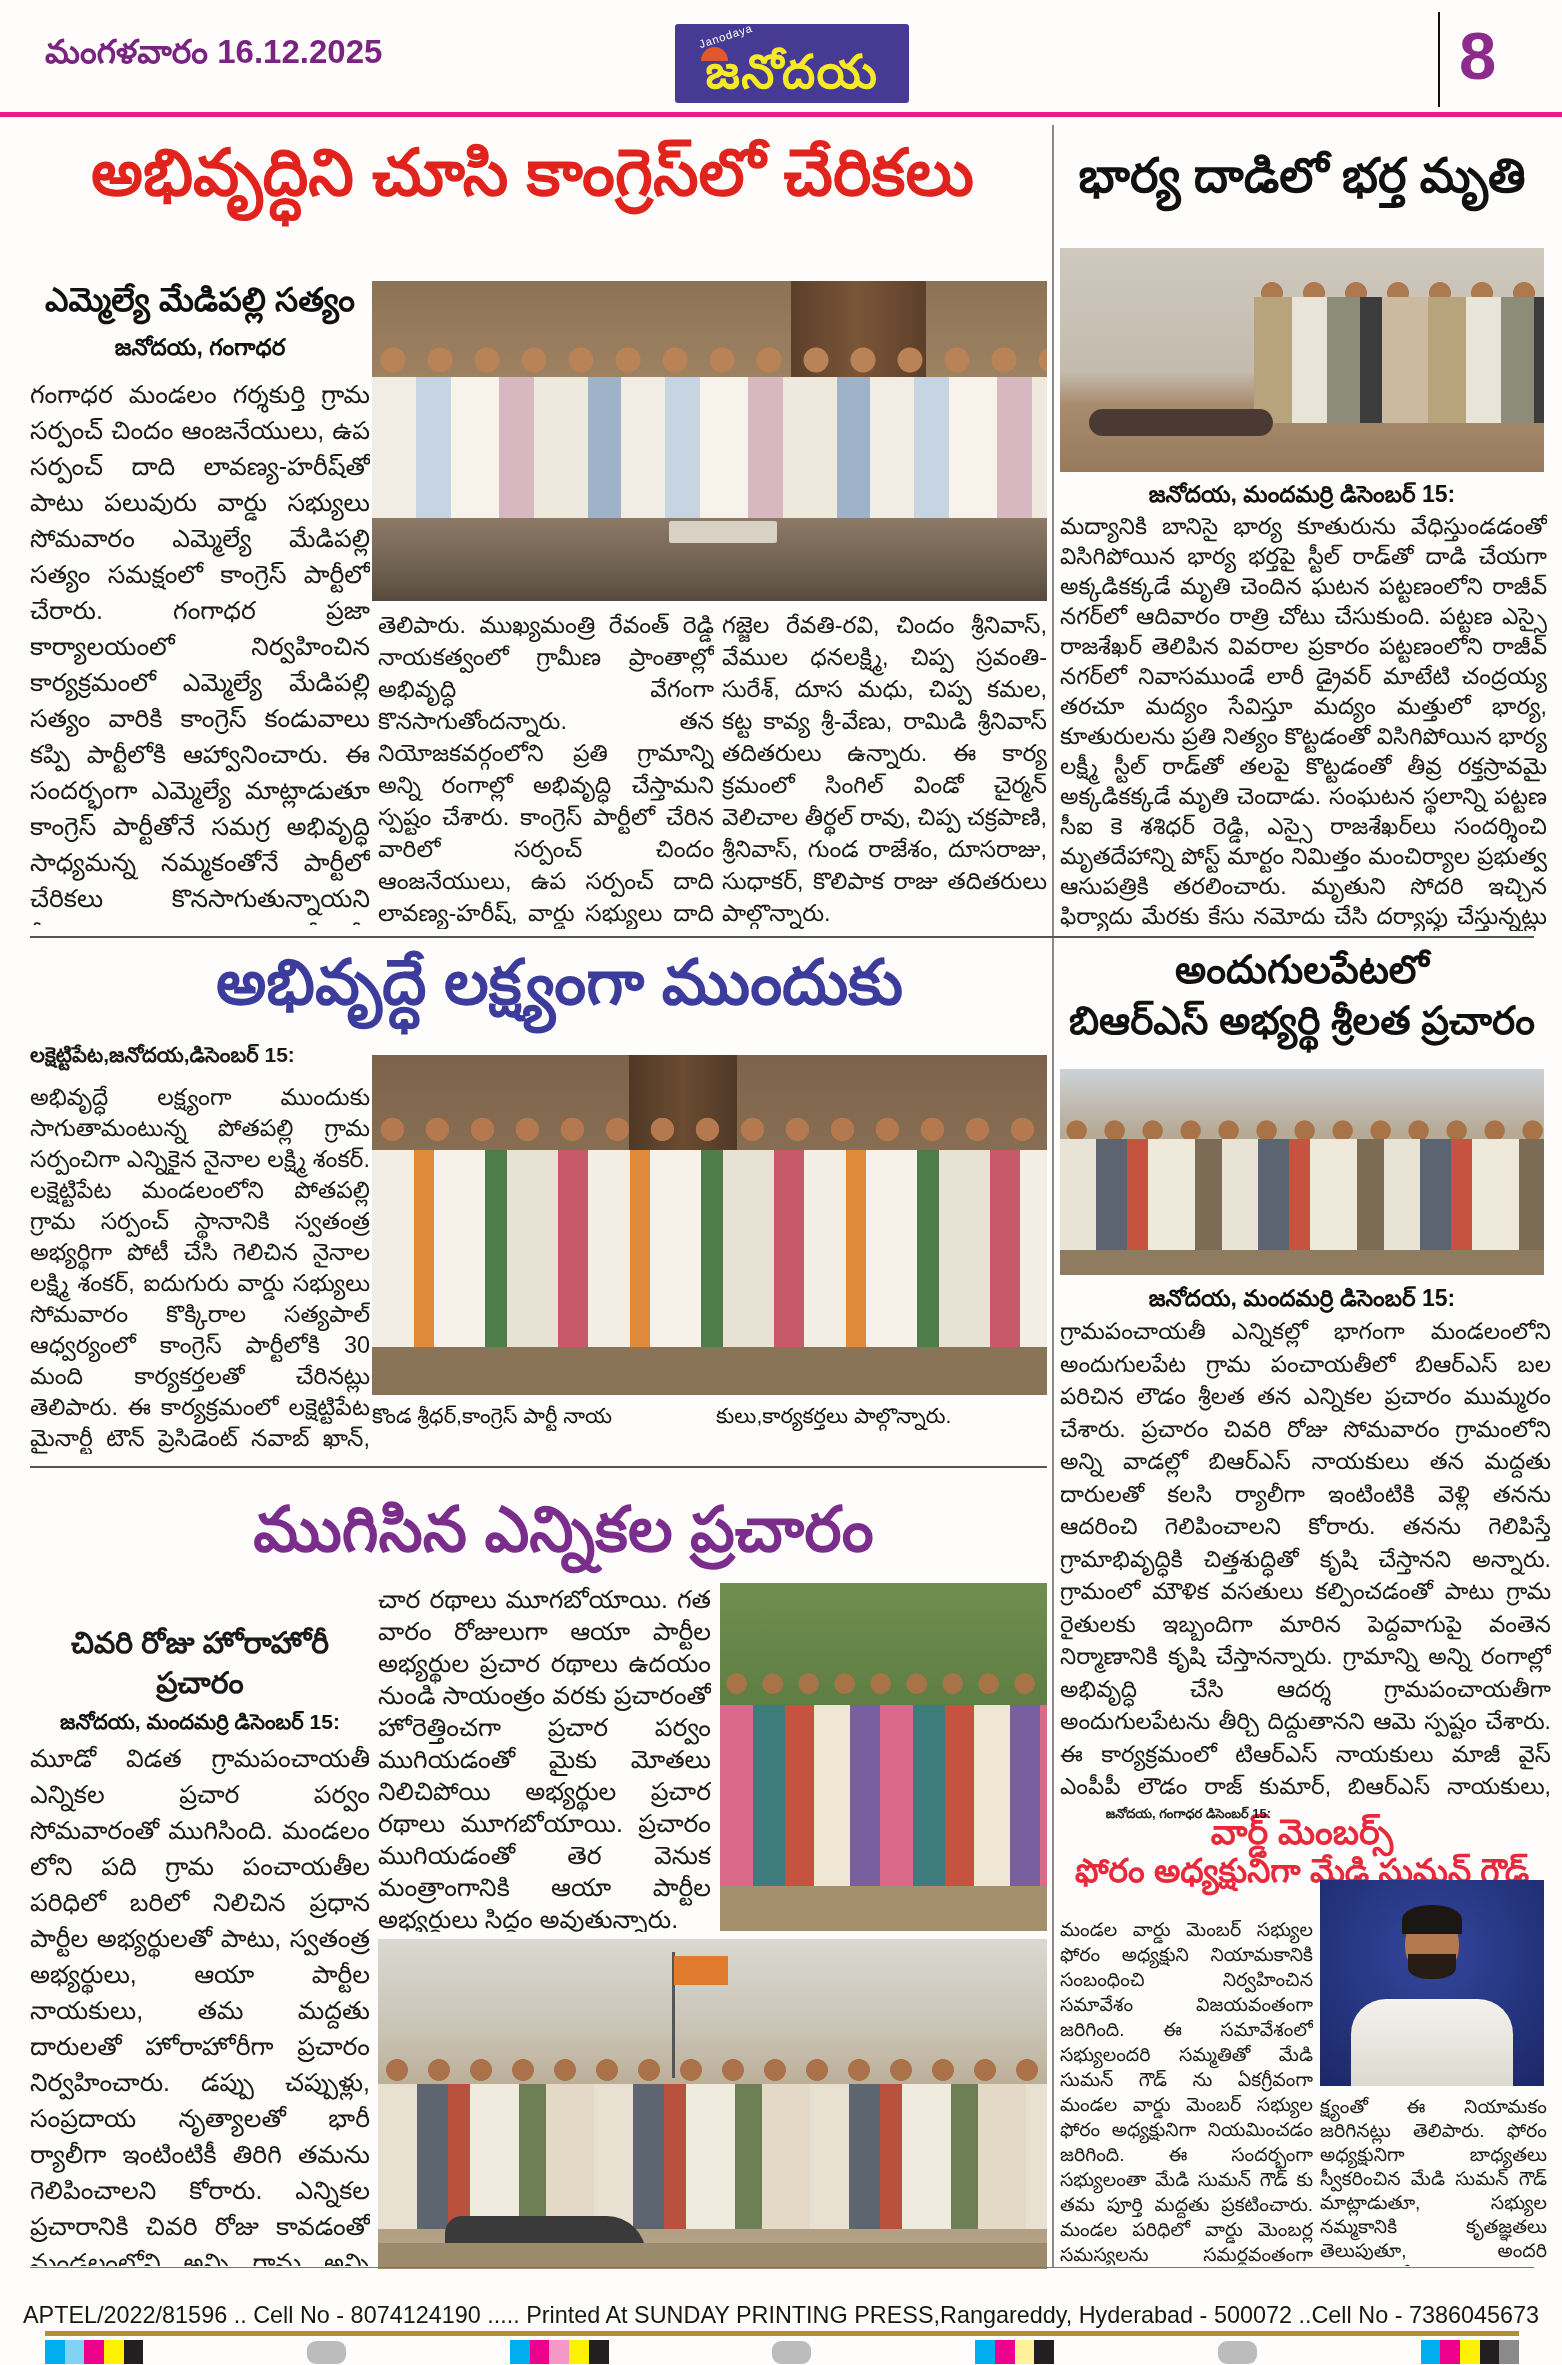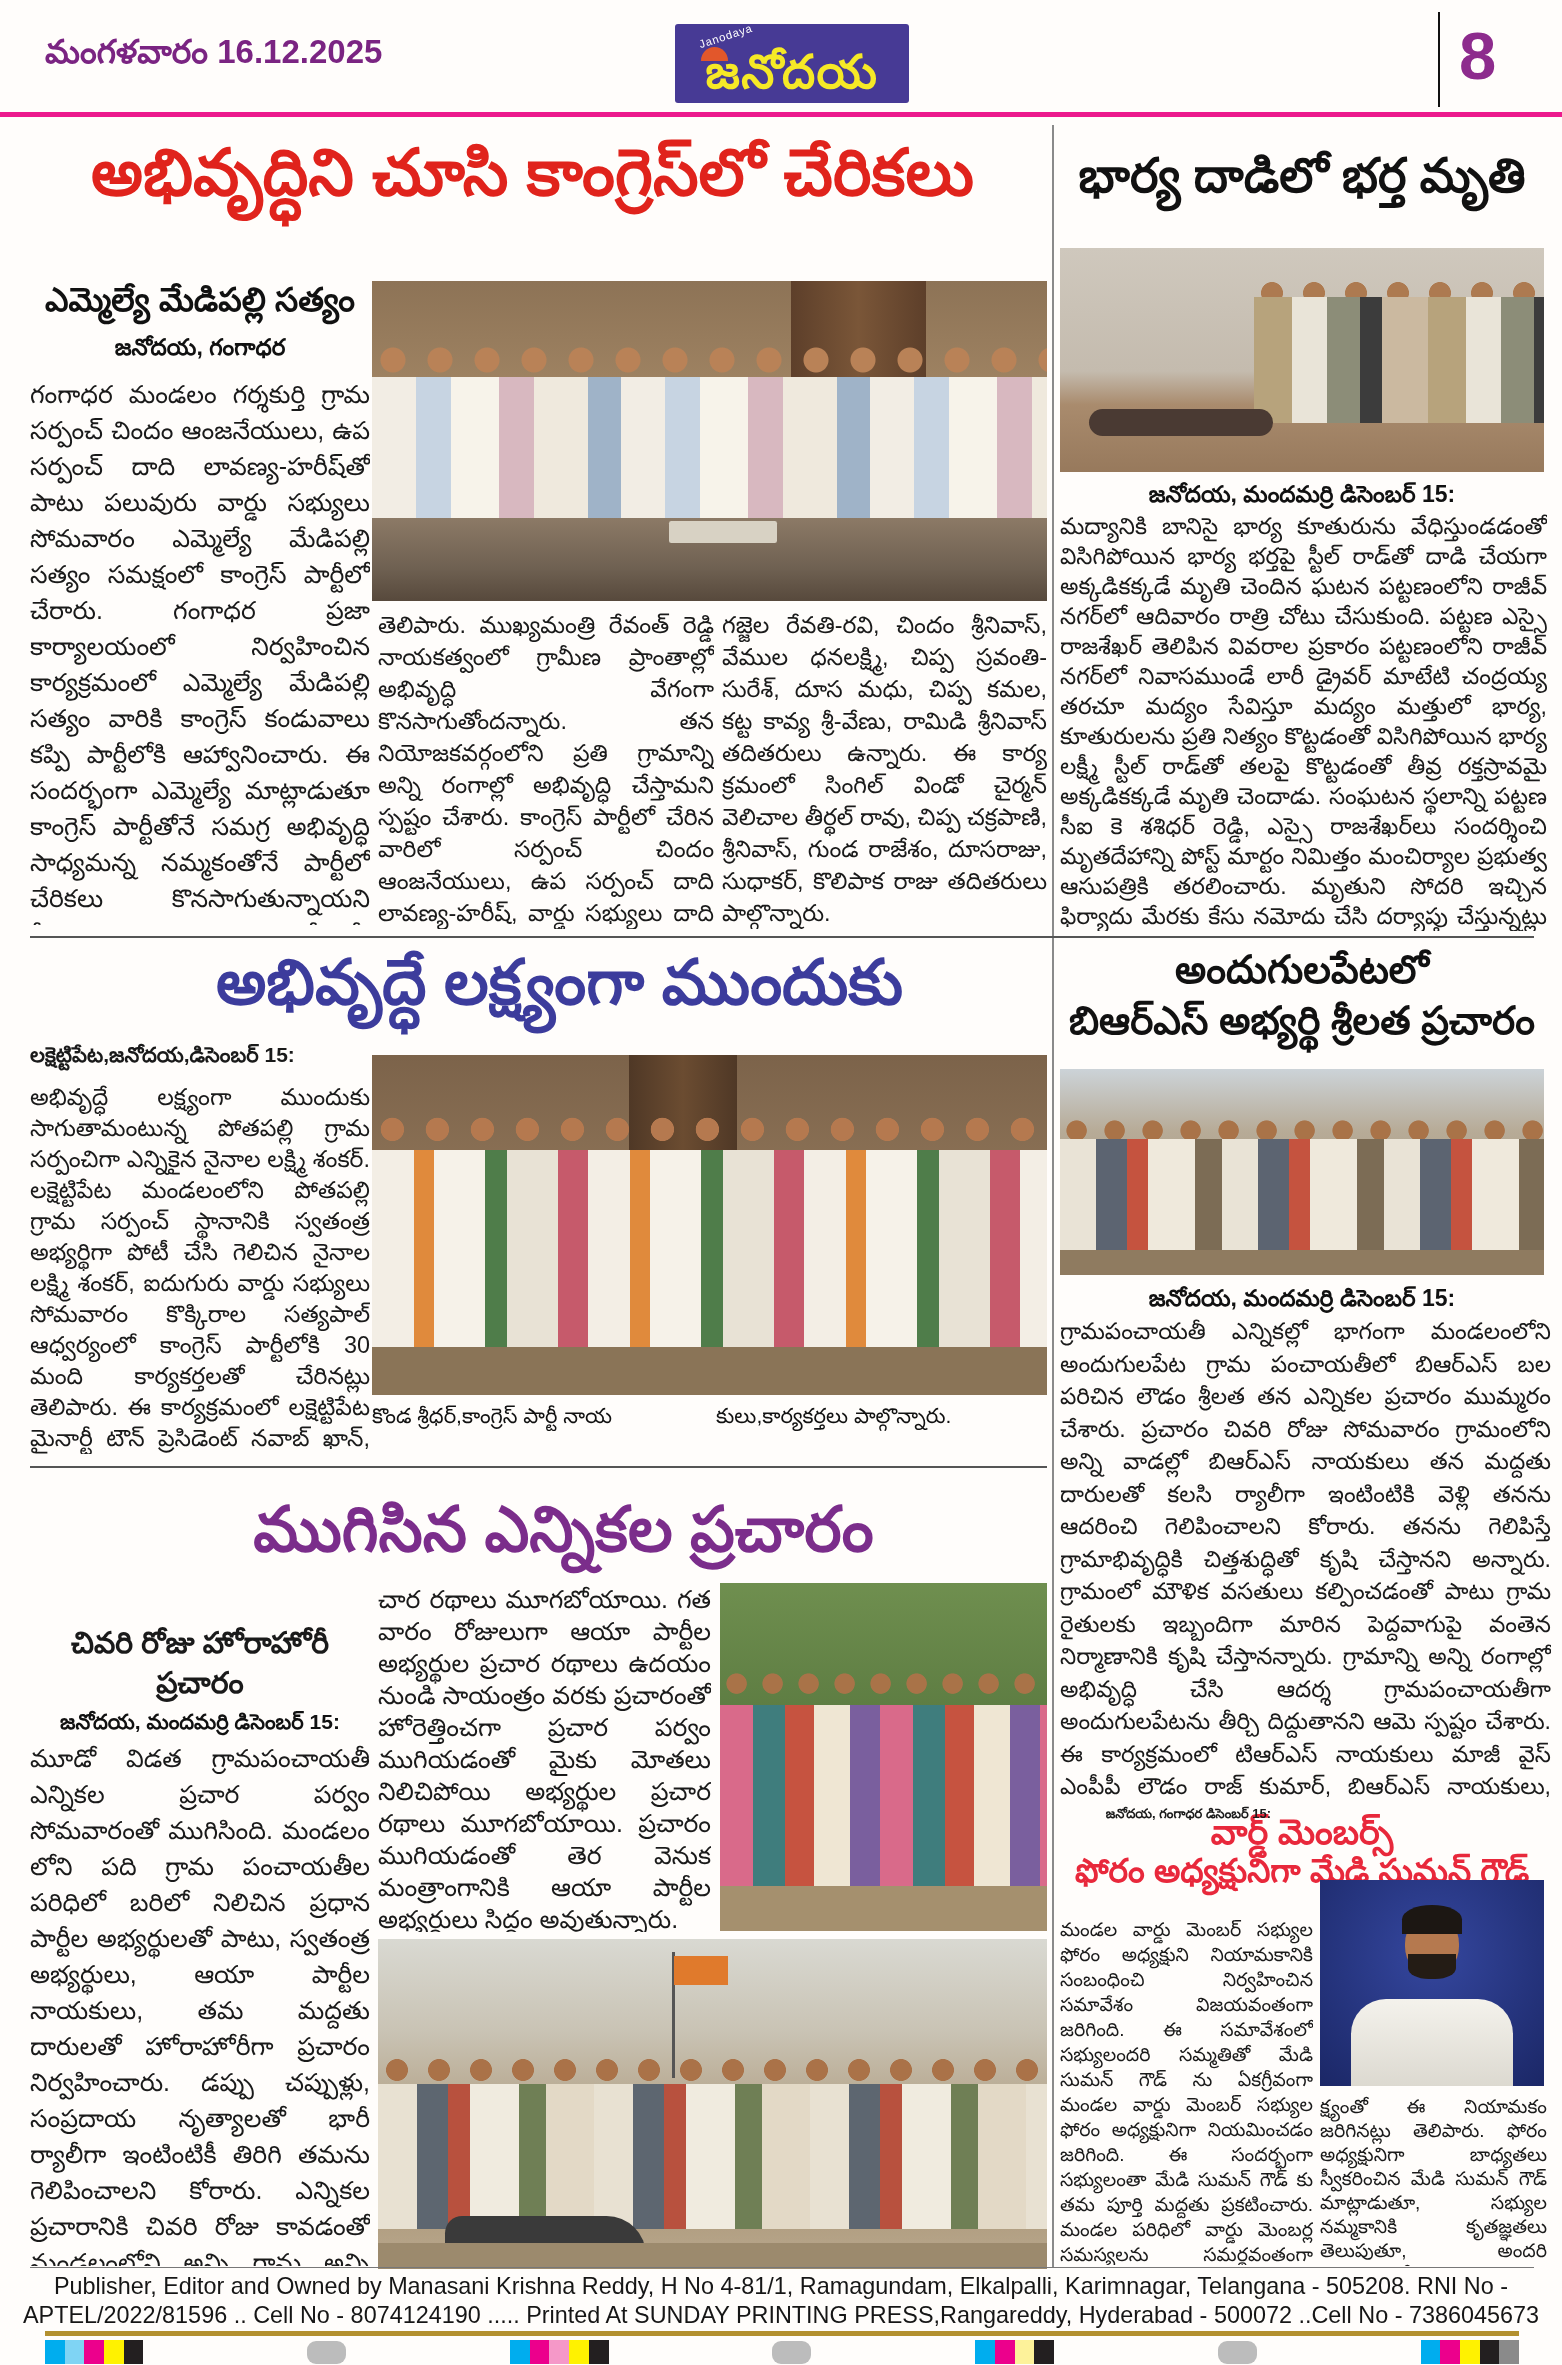--- a/index.html
+++ b/index.html
@@ -203,21 +203,20 @@
     <div class="layer p7-bg"></div>
     <div class="layer p7-shirt"></div>
     <div class="layer p7-head"></div>
     <div class="layer p7-hair"></div>
     <div class="layer p7-beard"></div>
   </div>
 
   <div class="abs jtext" style="left:1320px;top:2095px;width:227px;height:171px;font-size:19px;line-height:24px;">క్ష్యంతో ఈ నియామకం జరిగినట్లు తెలిపారు. ఫోరం అధ్యక్షునిగా బాధ్యతలు స్వీకరించిన మేడి సుమన్ గౌడ్ మాట్లాడుతూ, సభ్యుల నమ్మకానికి కృతజ్ఞతలు తెలుపుతూ, అందరి సహకారంతో మండల అభివృద్ధికి కృషి చేస్తానని పేర్కొన్నారు.</div>
 
   <div class="abs hrule" style="left:30px;top:2267px;width:1504px;height:0.8px;background:#777;"></div>
-  <div class="abs footer-line center" style="left:0;top:2273px;width:1562px;">Publisher, Editor and Owned by Manasani Krishna Reddy, H No 4-81/1, Ramagundam, Elkalpalli, Karimnagar, Telangana - 505208. RNI No -</div>
   <div class="abs footer-line center" style="left:0;top:2302px;width:1562px;">APTEL/2022/81596 .. Cell No - 8074124190 ..... Printed At SUNDAY PRINTING PRESS,Rangareddy, Hyderabad - 500072 ..Cell No - 7386045673</div>
   <div class="abs goldrule"></div>
   <div class="abs" id="colorbars">
       <div class="cbar-group">
         <div class="cbar" style="background: rgb(0, 173, 238);"></div>
         <div class="cbar" style="background: rgb(127, 212, 244);"></div>
         <div class="cbar" style="background: rgb(236, 0, 140);"></div>
         <div class="cbar" style="background: rgb(255, 242, 0);"></div>
         <div class="cbar" style="background: rgb(35, 31, 32);"></div>
       </div>

